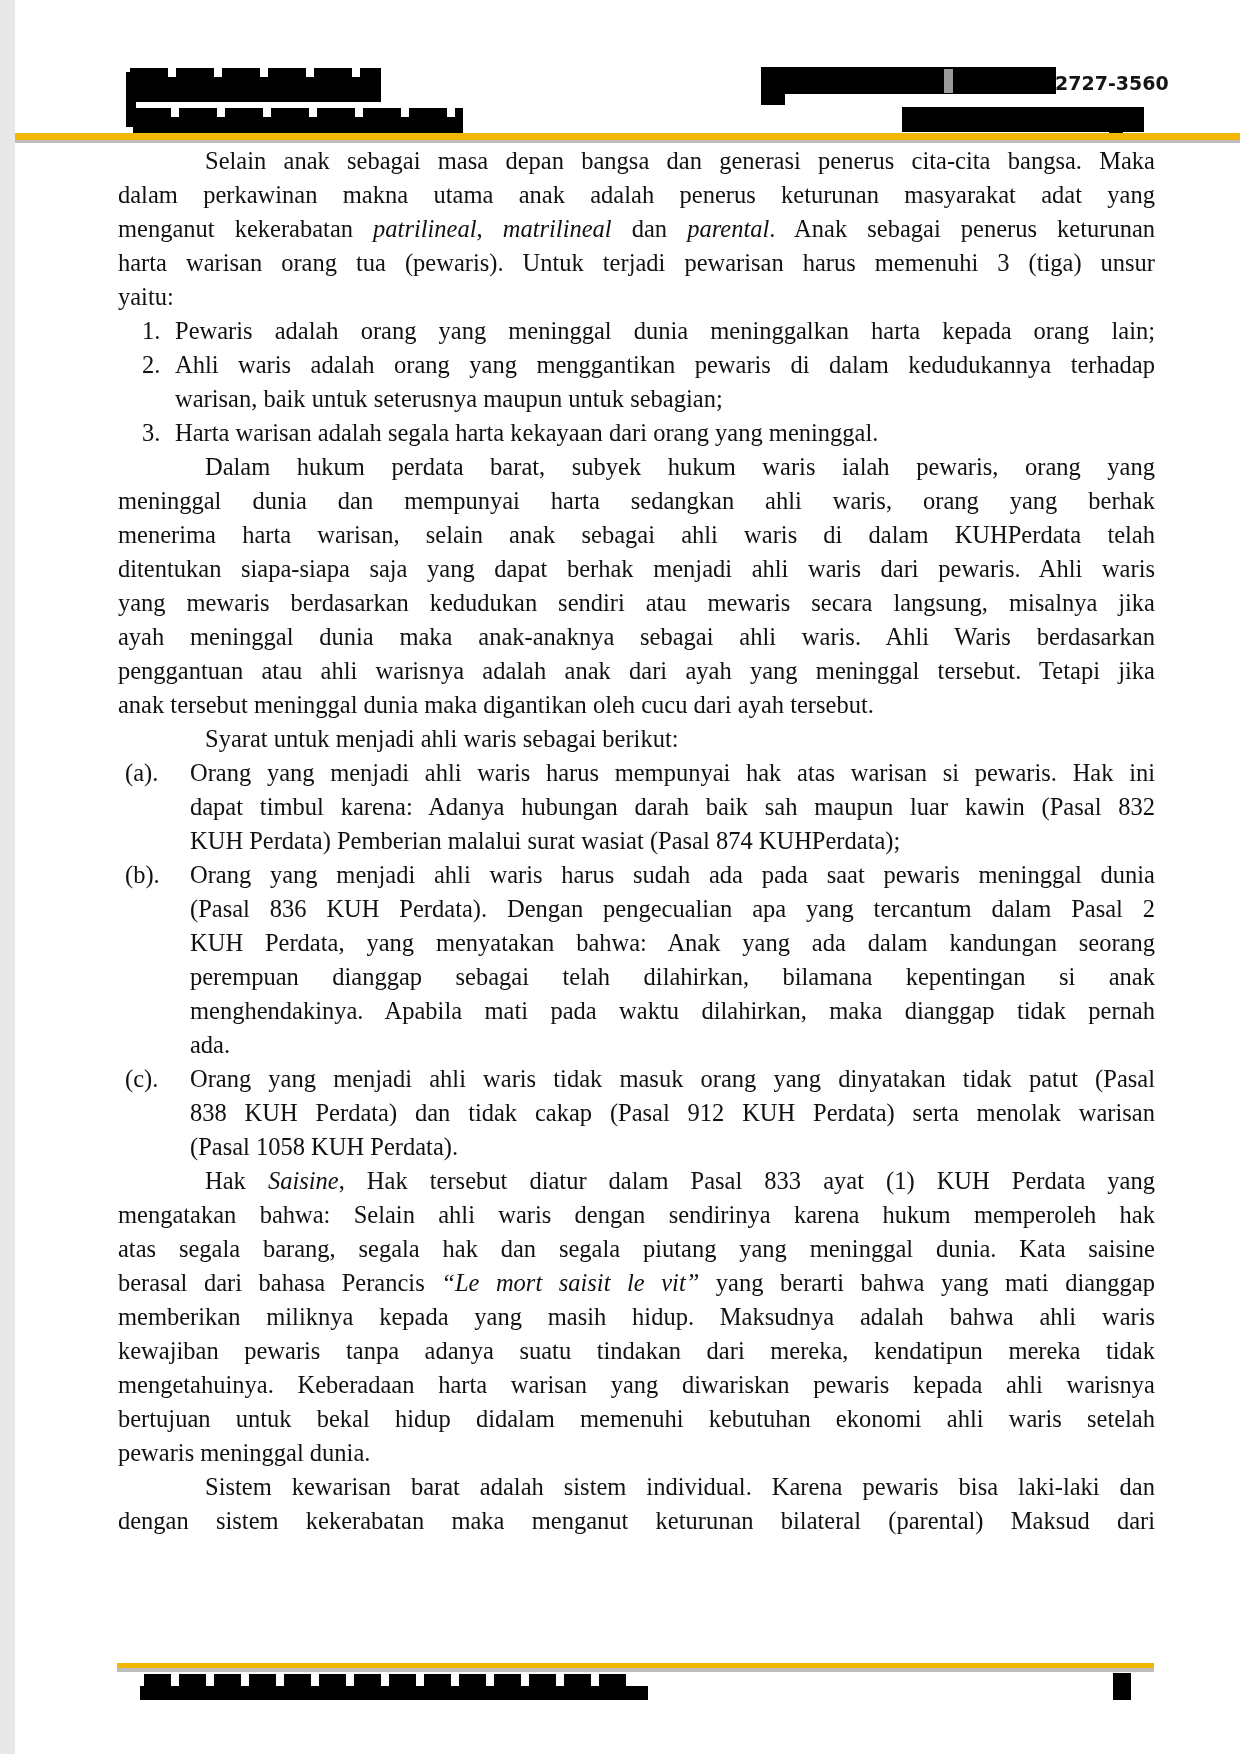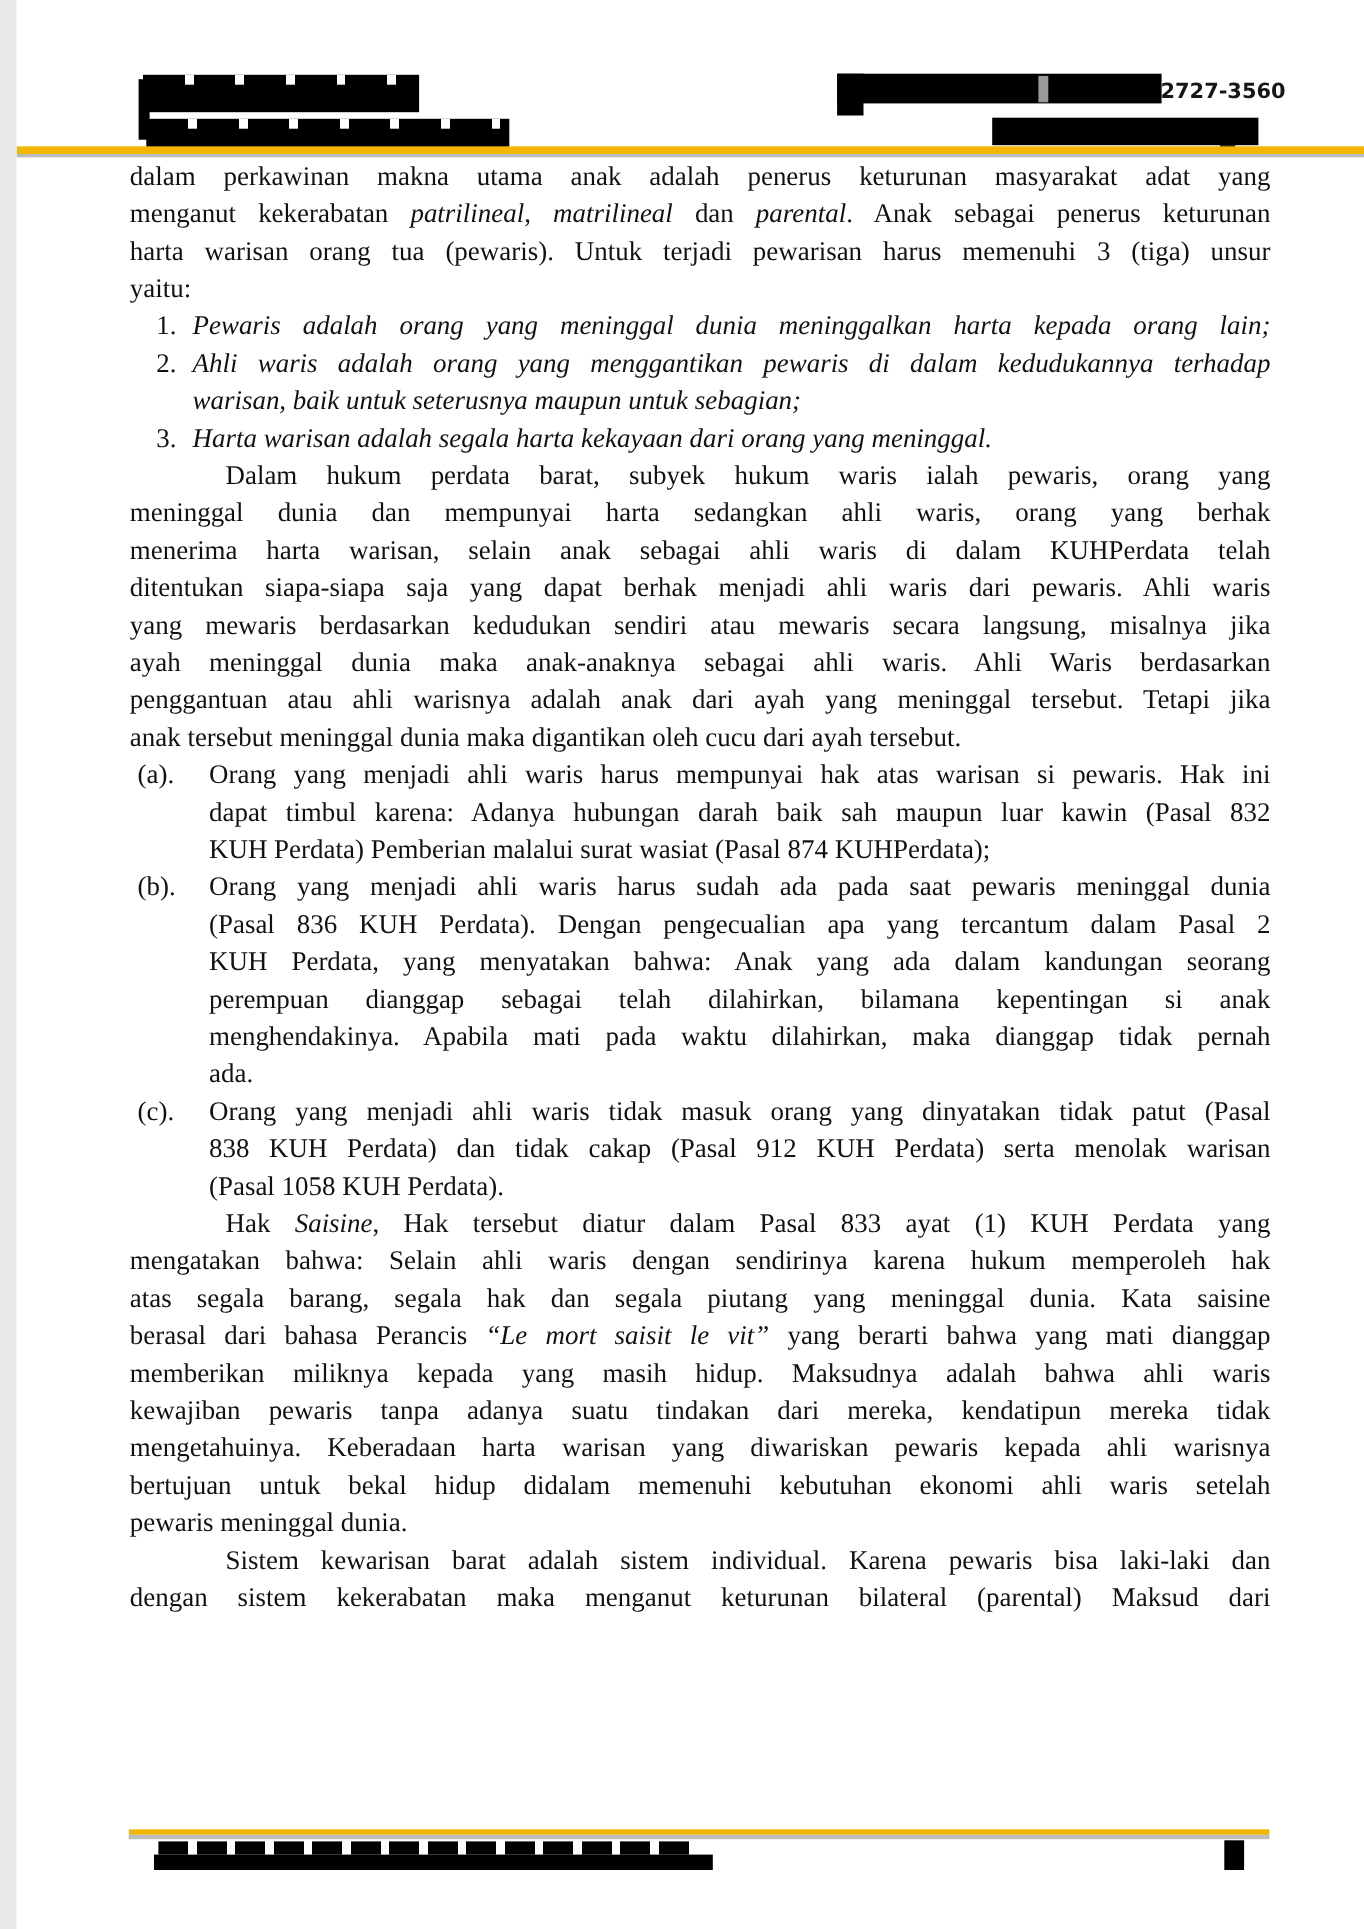--- a/index.html
+++ b/index.html
@@ -38,21 +38,21 @@
     font-size:24.5px;
   }
   .l{position:relative;height:34px;line-height:34px;}
   .l .tx{
     display:block;
     text-align:justify;
     text-align-last:justify;
   }
   .l.last .tx{text-align-last:left;}
   .l.first .tx{text-indent:87px;}
-  .l.num .tx,.l.num-cont .tx{margin-left:57px;font-style:italic;}
+  .l.num .tx,.l.num-cont .tx{margin-left:57px;}
   .l.alpha .tx,.l.alpha-cont .tx{margin-left:72px;}
   .l .mk{position:absolute;top:0;line-height:34px;}
   .l.num .mk{left:24px;}
   .l.alpha .mk{left:7px;}
   
   .broken-bar{
     position:absolute;
     background:repeating-linear-gradient(90deg,#000 0 27px,#fff 27px 35px);
   }
 </style>
@@ -69,20 +69,23 @@
   <div class="redact" style="left:746px;top:67px;width:295px;height:27px;"></div>
   <div class="redact-gray" style="left:929px;top:69px;width:9px;height:24px;"></div>
   <div id="issn">2727-3560</div>
   <div class="redact" style="left:887px;top:107px;width:242px;height:25px;"></div>
   <div class="redact" style="left:1094px;top:132px;width:14px;height:9px;"></div>
 
   <div class="rule-yellow" style="left:0;top:133px;width:1240px;height:7px;"></div>
   <div class="rule-gray" style="left:0;top:140px;width:1240px;height:3px;"></div>
 
   <div id="body-text">
+      <div class="l first">
+        <span class="tx">Selain anak sebagai masa depan bangsa dan generasi penerus cita-cita bangsa. Maka</span>
+      </div>
       <div class="l">
         <span class="tx">dalam perkawinan makna utama anak adalah penerus keturunan masyarakat adat yang</span>
       </div>
       <div class="l">
         <span class="tx">menganut kekerabatan <i>patrilineal</i>, <i>matrilineal</i> dan <i>parental</i>. Anak sebagai penerus keturunan</span>
       </div>
       <div class="l">
         <span class="tx">harta warisan orang tua (pewaris). Untuk terjadi pewarisan harus memenuhi 3 (tiga) unsur</span>
       </div>
       <div class="l last">
@@ -120,20 +123,23 @@
       </div>
       <div class="l">
         <span class="tx">ayah meninggal dunia maka anak-anaknya sebagai ahli waris. Ahli Waris berdasarkan</span>
       </div>
       <div class="l">
         <span class="tx">penggantuan atau ahli warisnya adalah anak dari ayah yang meninggal tersebut. Tetapi jika</span>
       </div>
       <div class="l last">
         <span class="tx">anak tersebut meninggal dunia maka digantikan oleh cucu dari ayah tersebut.</span>
       </div>
+      <div class="l first last">
+        <span class="tx">Syarat untuk menjadi ahli waris sebagai berikut:</span>
+      </div>
       <div class="l alpha">
         <span class="mk">(a).</span>
         <span class="tx">Orang yang menjadi ahli waris harus mempunyai hak atas warisan si pewaris. Hak ini</span>
       </div>
       <div class="l alpha-cont">
         <span class="tx">dapat timbul karena: Adanya hubungan darah baik sah maupun luar kawin (Pasal 832</span>
       </div>
       <div class="l alpha-cont last">
         <span class="tx">KUH Perdata) Pemberian malalui surat wasiat (Pasal 874 KUHPerdata);</span>
       </div>

